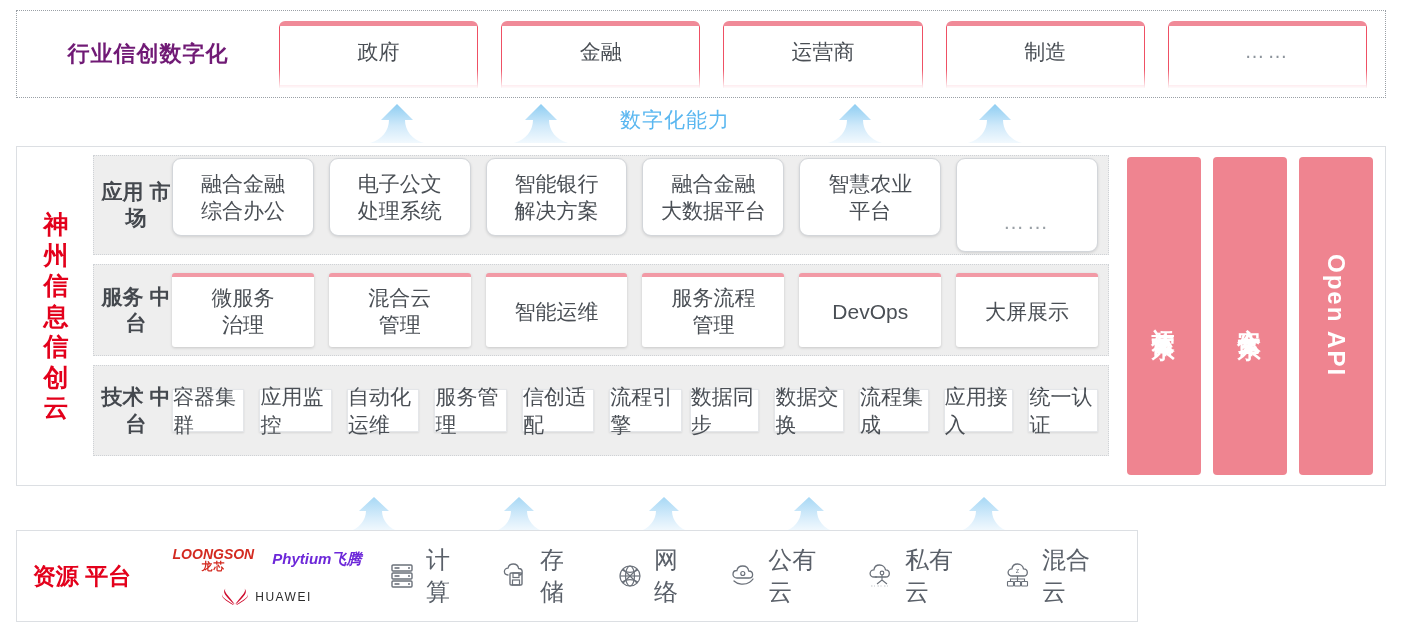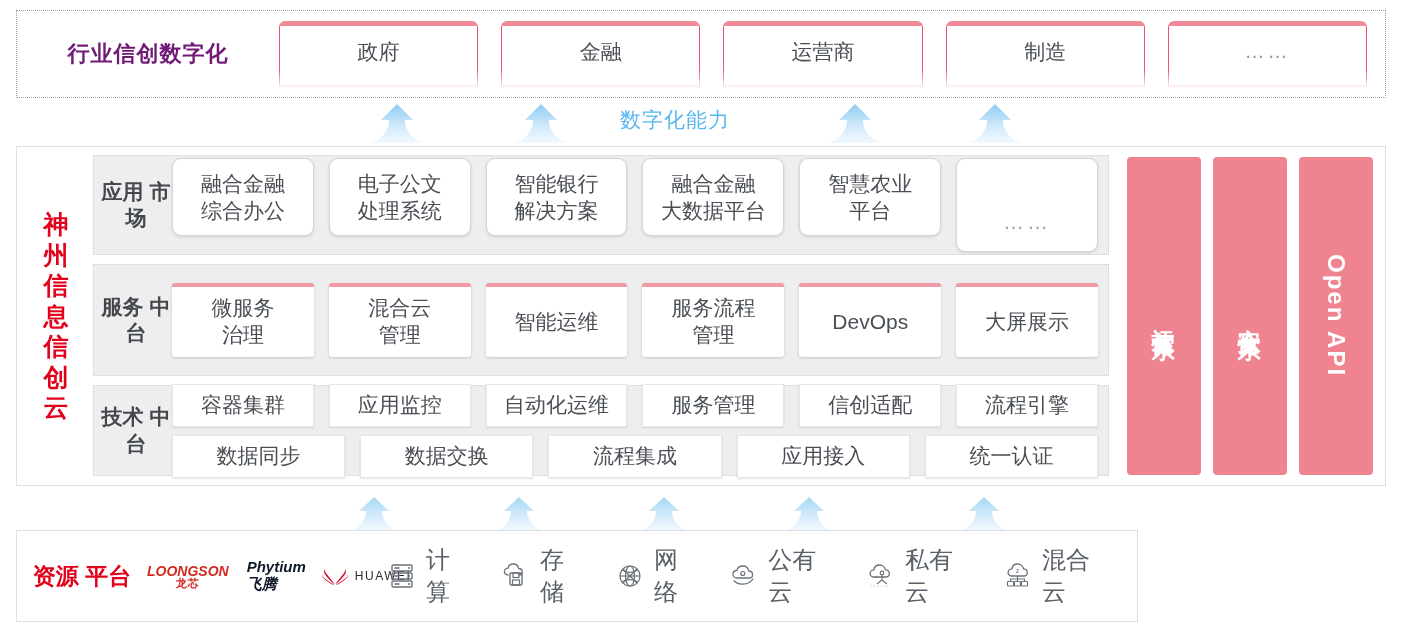--- a/index.html
+++ b/index.html
@@ -88,21 +88,21 @@
     letter-spacing:3px;
   }
   .pillar.latin{text-orientation:sideways;letter-spacing:2px;font-size:24px;}
 
   .row{
     background:#eeeeee;border:1px dotted #cfd2d6;
     display:flex;align-items:center;
     box-sizing:border-box;padding:0 10px 0 6px;
   }
   .row.app{height:100px;}
-  .row.svc{height:112px;}
+  .row.svc{height:92px;}
   .row.tech{height:91px;}
   .row-label{
     width:72px;flex:0 0 72px;text-align:center;
     font-weight:bold;font-size:21px;color:#44484e;line-height:1.25;
   }
   .row-cards{flex:1;display:flex;gap:15px;}
 
   
   .app-card{
     flex:1;height:76px;background:#fff;border:1px solid #d3d6da;border-radius:9px;
@@ -115,50 +115,50 @@
   
   .svc-card{
     flex:1;height:70px;background:#fff;border-radius:3px;
     border-top:4px solid #f29aa6;
     box-shadow:0 1px 3px rgba(0,0,0,.16);
     display:flex;align-items:center;justify-content:center;text-align:center;
     font-size:21px;line-height:1.28;color:#4a4f55;white-space:pre-line;
   }
 
   
-  .tech-grid{flex:1;display:flex;flex-direction:column;gap:8px;}
+  .tech-grid{flex:1;display:flex;gap:8px;}
   .tech-line{display:flex;gap:15px;}
   .tech-card{
     flex:1;height:41px;background:#fff;border:1px solid #e4e6e9;
     box-shadow:0 1px 2px rgba(0,0,0,.10);
     display:flex;align-items:center;justify-content:center;
     font-size:21px;color:#4a4f55;
   }
 
   
   .resource-panel{
     position:absolute;left:16px;top:530px;width:1122px;height:92px;
     background:#fff;border:1px solid #dcdfe3;box-sizing:border-box;
     display:flex;align-items:center;
   }
   .res-title{
     width:130px;flex:0 0 130px;text-align:center;
     color:#e3001b;font-weight:bold;font-size:23px;line-height:1.25;
   }
   .res-logos{
     width:240px;flex:0 0 240px;
-    display:flex;flex-direction:row;align-items:center;gap:16px;
+    display:flex;flex-direction:column;align-items:center;gap:16px;
   }
   .logo-line1{display:flex;align-items:center;gap:18px;}
   .lg-loongson{display:flex;flex-direction:column;align-items:center;line-height:1;}
   .lg-loongson .en{
     color:#d32a20;font-weight:bold;font-size:14px;font-style:italic;letter-spacing:0px;
   }
   .lg-loongson .cn{color:#d32a20;font-weight:bold;font-size:11px;letter-spacing:1px;}
-  .lg-phytium{color:#0f172a;font-weight:bold;font-size:15px;font-style:italic;}
+  .lg-phytium{color:#6d28d9;font-weight:bold;font-size:15px;font-style:italic;}
   .logo-line2{display:flex;align-items:center;gap:7px;}
   .lg-huawei-text{color:#2b2b2b;font-weight:normal;font-size:12px;letter-spacing:1.5px;}
 
   .res-items{flex:1;display:flex;align-items:center;justify-content:space-around;padding-right:28px;gap:31px;}
   .res-item{display:flex;align-items:center;gap:9px;font-size:24px;color:#5a6069;}
   .res-item .ico{width:30px;height:30px;display:block;flex:0 0 30px;}
 </style>
 </head>
 <body>
 

